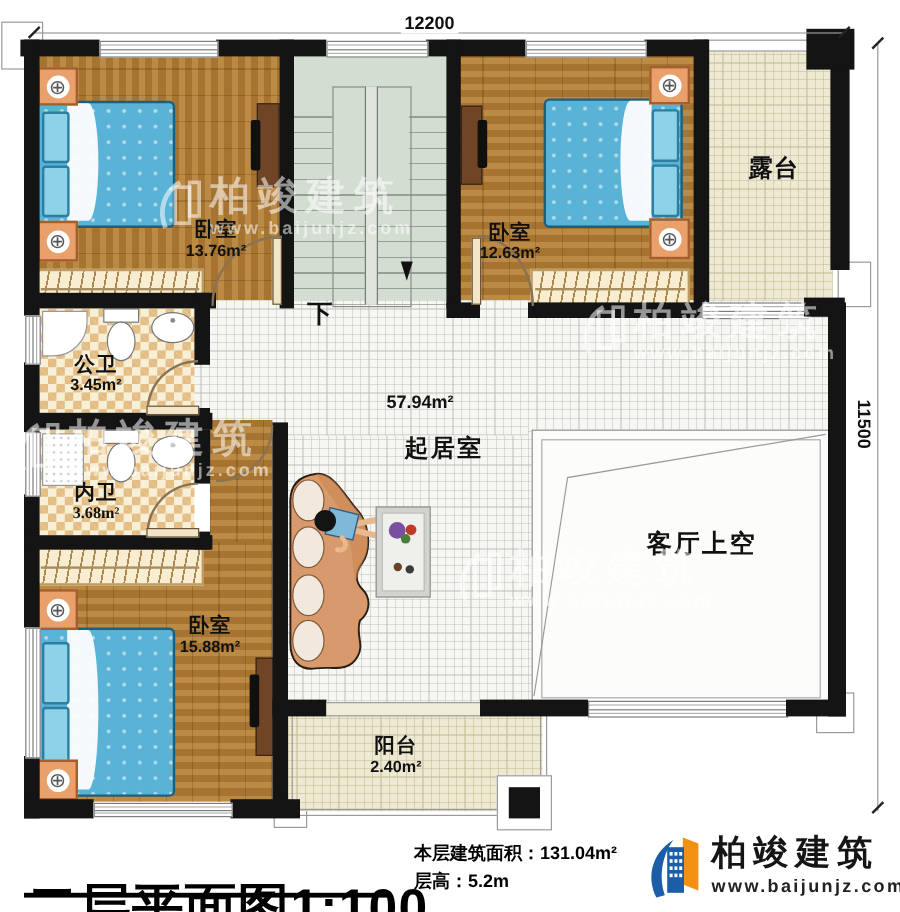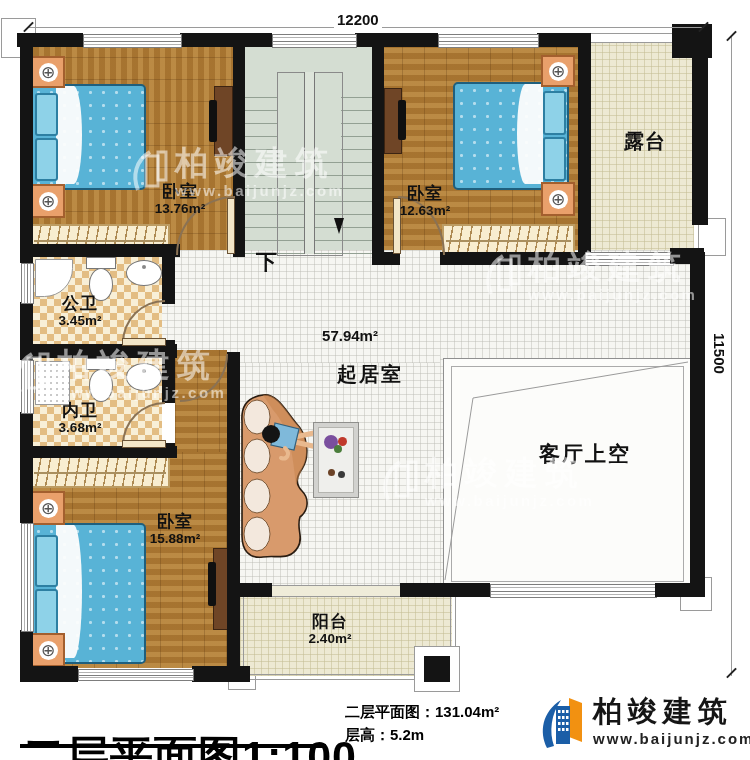--- a/index.html
+++ b/index.html
@@ -278,21 +278,21 @@
     <div class="rname">卧室</div>
     <div class="rarea">12.63m²</div>
   </div>
   <div class="rlabel" style="left:600px;top:130px;width:90px;">
     <div class="rname" style="font-size:20px;">露台</div>
   </div>
   <div class="rlabel" style="left:40px;top:294px;width:80px;">
     <div class="rname">公卫</div>
     <div class="rarea">3.45m²</div>
   </div>
-  <div class="rlabel" style="left:40px;top:401px;width:80px;">
+  <div class="rlabel" style="left:40px;top:401px;width:80px;font-family:Liberation Serif, serif;">
     <div class="rname">内卫</div>
     <div class="rarea">3.68m²</div>
   </div>
   <div class="rlabel" style="left:130px;top:512px;width:90px;">
     <div class="rname">卧室</div>
     <div class="rarea">15.88m²</div>
   </div>
   <div class="rlabel" style="left:295px;top:328px;width:110px;">
     <div class="rarea" style="font-size:15px;">57.94m²</div>
   </div>
@@ -362,21 +362,21 @@
   <div class="dimline-v" style="left:731px;top:36px;height:640px;"></div>
   <div class="tick" style="left:725px;top:35px;"></div>
   <div class="tick" style="left:725px;top:672px;"></div>
   <div class="dimtext" style="left:728px;top:330px;transform:rotate(90deg);transform-origin:0 0;">11500</div>
 
   <div class="maintitle" style="left:22px;top:728px;">
     <span>二层平面图</span><span>1:100</span>
   </div>
   <div class="underline" style="left:20px;top:744px;width:306px;height:4px;"></div>
   <div class="info" style="left:345px;top:700px;">
-    <div><span>二层平面图：</span><span>131.04m²</span></div>
+    <div><span>本层建筑面积：</span><span>131.04m²</span></div>
     <div><span>层高：</span><span>5.2m</span></div>
   </div>
   <div class="brand" style="left:535px;top:690px;">
     <svg width="50" height="62" viewBox="0 0 50 62">
       <path d="M12,58 C4,42 7,22 26,10 C16,24 14,42 19,56 Z" fill="#1b5ea7"></path>
       <polygon points="34,8 47,13 47,52 34,47" fill="#f29111"></polygon>
       <rect x="21" y="16" width="14" height="38" fill="#1b5ea7"></rect>
       <g fill="#ffffff">
         <rect x="23" y="20" width="2.5" height="3"></rect>
           <rect x="27" y="20" width="2.5" height="3"></rect>

